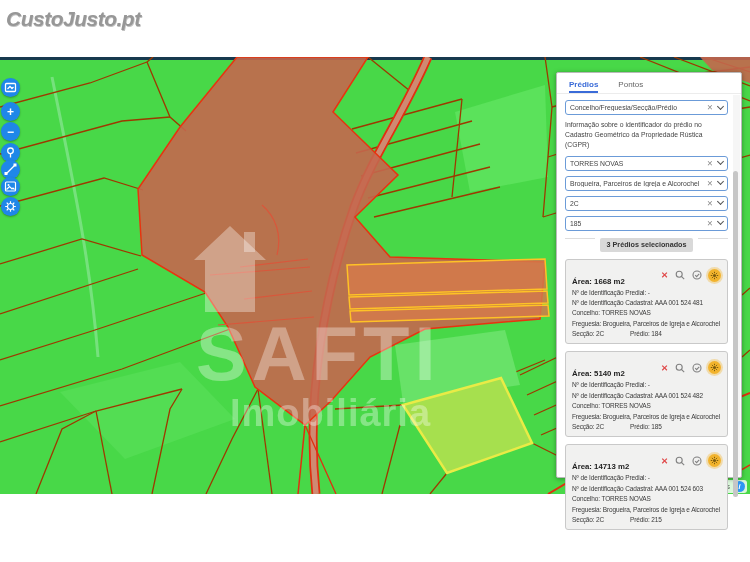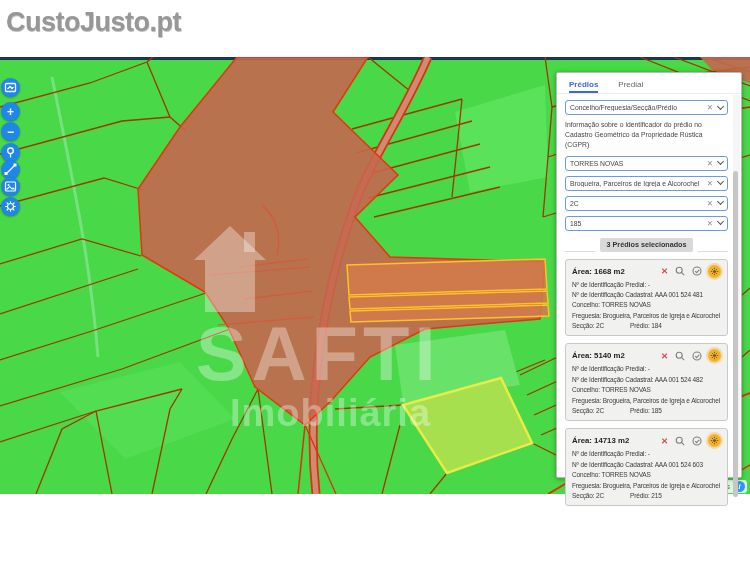--- a/index.html
+++ b/index.html
@@ -2,23 +2,24 @@
 <html><head>
 <meta charset="utf-8">
 <style>
   html,body{margin:0;padding:0;}
   body{
     width:750px;height:562px;position:relative;overflow:hidden;
     background:#ffffff;font-family:"Liberation Sans", sans-serif;
   }
   
   .site-logo{
-    position:absolute;left:6px;top:7px;font-size:27px;font-weight:800;
+    position:absolute;left:6px;top:7px;font-size:21px;font-weight:800;
     color:#979797;letter-spacing:-0.5px;
     text-shadow:0.6px 0.6px 0 #c2c2c2;
+    font-style:italic;
   }
   
   .map-wrap{position:absolute;left:0;top:57px;width:750px;height:437px;}
   .map-wrap svg{display:block;}
   
   .wm{position:absolute;left:194px;top:218px;color:rgba(255,255,255,0.34);
       pointer-events:none;display:flex;align-items:flex-start;flex-direction:column;}
   .wm-house{width:72px;height:92px;margin-top:8px;}
   .wm-text{margin-left:2px;}
   .wm-brand{font-size:76px;font-weight:bold;letter-spacing:5px;line-height:0.95;}
@@ -42,28 +43,28 @@
   .panel-body{padding:6px 13px 4px 8px;position:relative;}
   .select{
     border:1px solid #6b9bd8;border-radius:3px;height:15px;display:flex;align-items:center;
     padding:0 4px;margin-bottom:5px;color:#444;background:#fff;box-sizing:border-box;
   }
   .sel-text{flex:1;font-size:6.8px;white-space:nowrap;overflow:hidden;}
   .sel-x{color:#888;font-size:7.5px;margin:0 5px 0 3px;}
   .chev{width:4px;height:4px;border-right:1.2px solid #555;border-bottom:1.2px solid #555;
         transform:rotate(45deg);margin-top:-3px;}
   .info{font-size:6.8px;color:#444;line-height:1.45;margin:2px 0 6px;}
-  .badge-row{display:flex;align-items:flex-end;margin:7px 0;}
+  .badge-row{display:flex;align-items:flex-start;margin:7px 0;}
   .badge-row::before,.badge-row::after{content:"";flex:1;border-top:1px solid #ddd;}
   .badge{background:#d9d9d9;color:#333;font-weight:bold;font-size:7.2px;
          padding:2.5px 7px;border-radius:2px;margin:0 5px;white-space:nowrap;}
   .card{background:#f1f1f0;border:1px solid #c9c9c9;border-radius:3px;
         padding:5px 6px 4px;margin-bottom:7px;}
   .card-head{display:flex;align-items:center;margin-bottom:2px;}
-  .area{font-weight:bold;font-size:7.8px;color:#222;flex:1;white-space:nowrap;}
+  .area{font-weight:bold;font-size:7.8px;color:#222;flex:1;white-space:nowrap;margin-top:12px;}
   .cic{margin-left:7px;display:flex;align-items:center;}
   .cic-x{color:#e04848;font-size:8.5px;font-weight:bold;line-height:1;}
   .amber{width:13px;height:13px;border-radius:50%;background:#f2b32c;
          display:flex;align-items:center;justify-content:center;margin-left:6px;
          box-shadow:0 0 0 2px rgba(242,179,44,0.35);}
   .card-line{font-size:6.5px;letter-spacing:-0.15px;color:#3a3a3a;line-height:1.6;
              white-space:nowrap;overflow:hidden;}
   .card-last{display:flex;gap:26px;}
   .scroll-track{position:absolute;right:1px;top:22px;width:7px;bottom:2px;background:#f6f6f6;}
   .scroll-thumb{position:absolute;right:2px;top:76px;width:5px;height:326px;
@@ -223,21 +224,21 @@
     <svg width="19" height="19" viewBox="0 0 19 19" stroke="#fff" stroke-width="1.2" fill="none">
       <circle cx="9.5" cy="9.5" r="3"></circle>
       <path d="M9.5,4.2 V6 M9.5,13 V14.8 M4.2,9.5 H6 M13,9.5 H14.8 M5.7,5.7 L7,7 M12,12 L13.3,13.3 M13.3,5.7 L12,7 M7,12 L5.7,13.3"></path>
     </svg>
   </span>
 </div>
 
 <div class="panel">
   <div class="tabs">
     <div class="tab active">Prédios</div>
-    <div class="tab">Predial</div>
+    <div class="tab">Pontos</div>
   </div>
   <div class="panel-body">
     <div class="select">
       <span class="sel-text">Concelho/Freguesia/Secção/Prédio</span>
       <span class="sel-x">✕</span>
       <span class="chev"></span>
     </div>
     <div class="info">Informação sobre o identificador do prédio no Cadastro Geométrico da Propriedade Rústica (CGPR)</div>
     <div class="select">
       <span class="sel-text">TORRES NOVAS</span>

